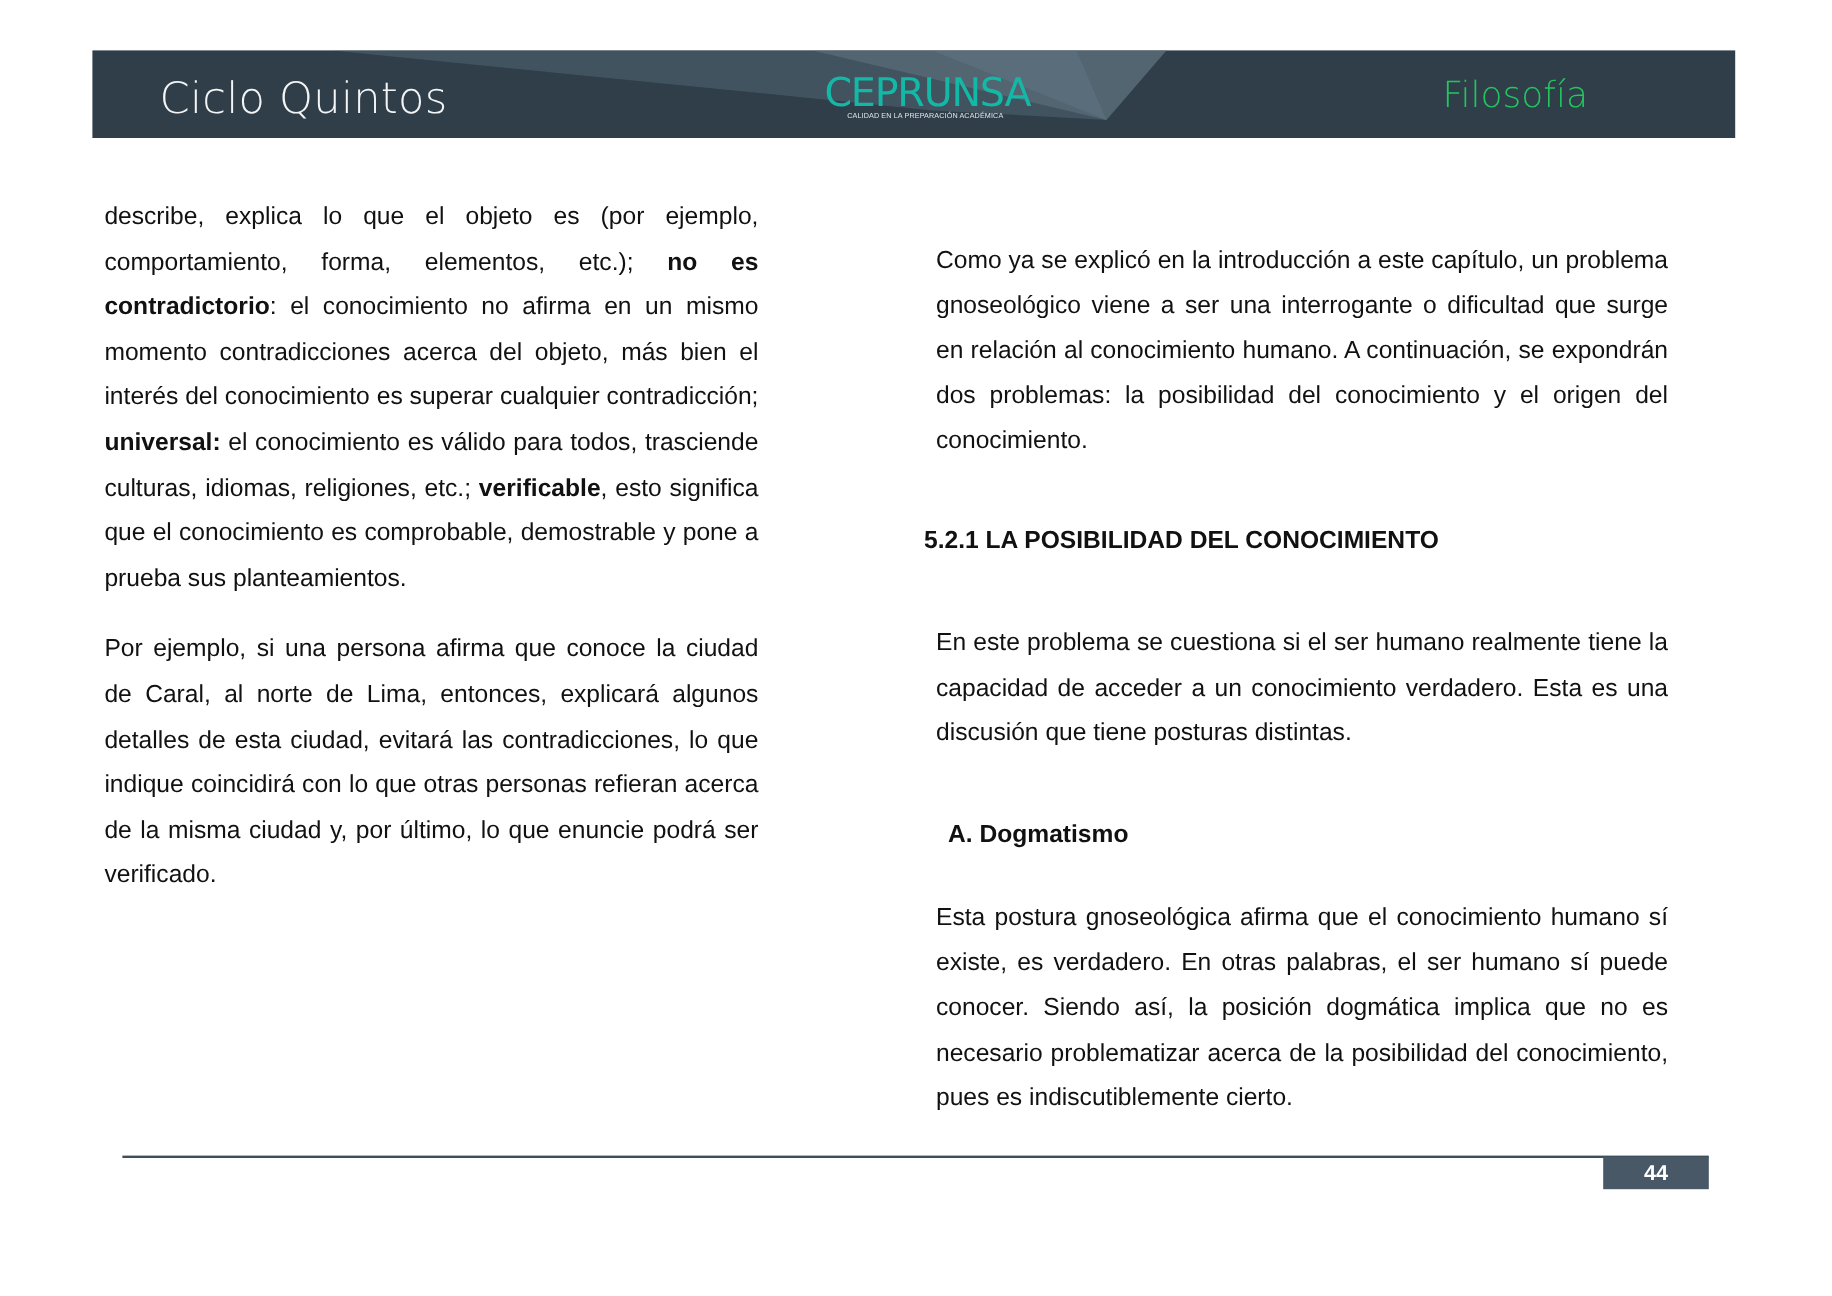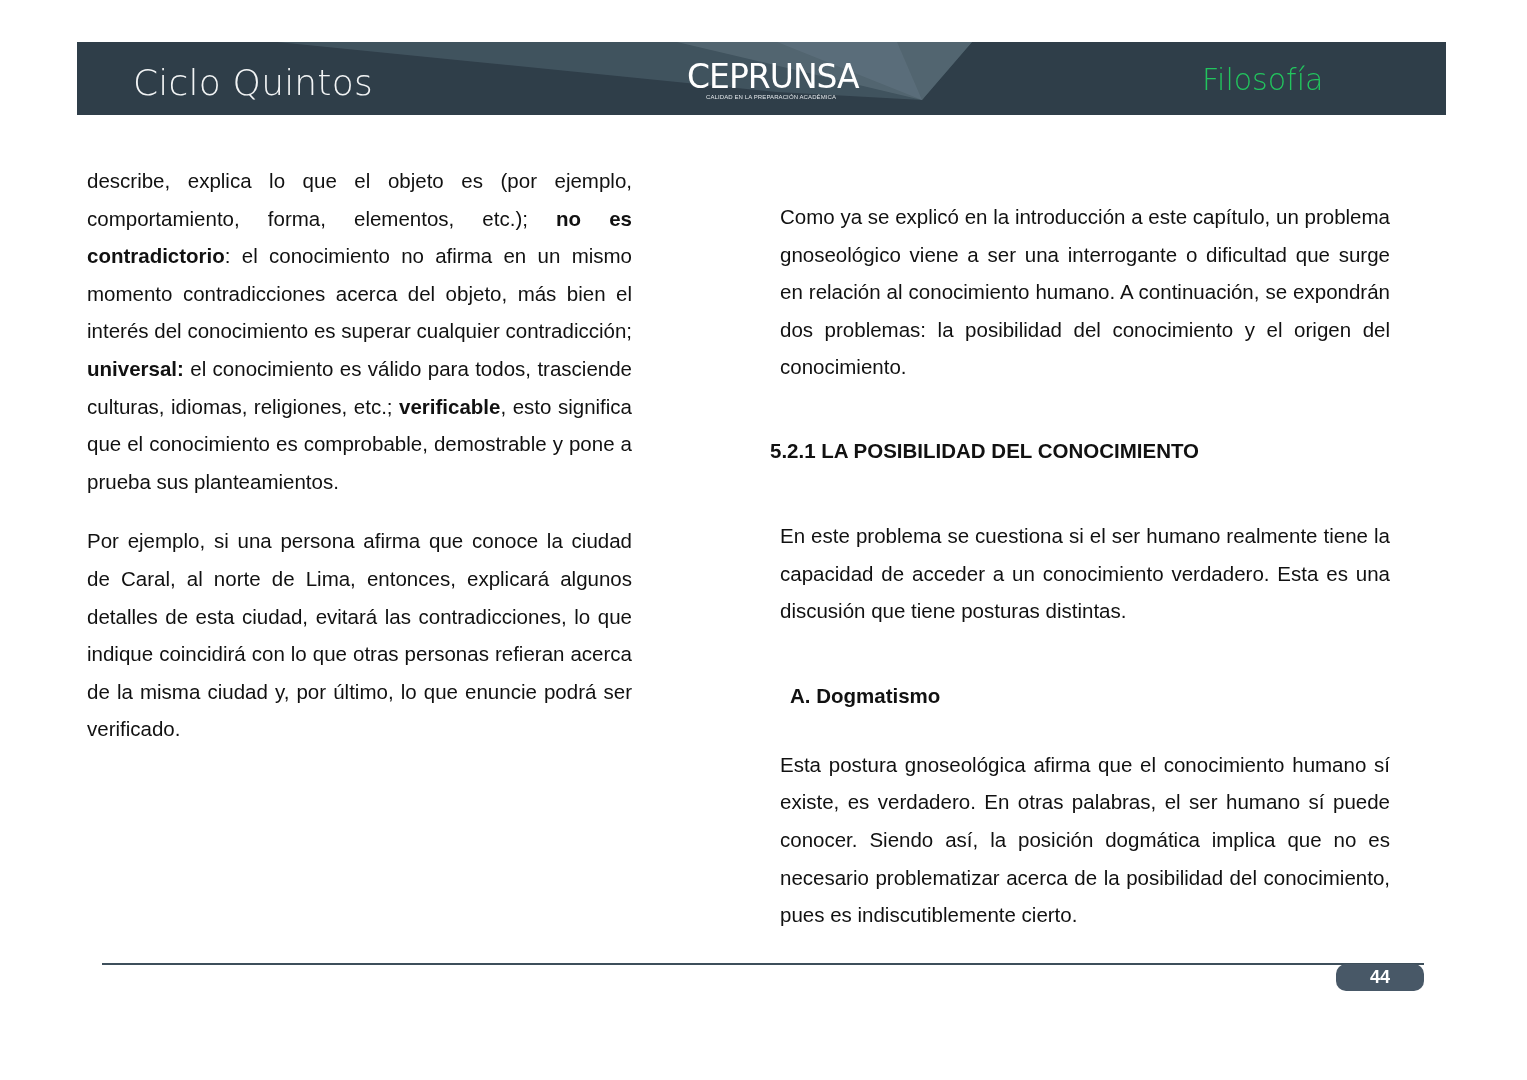--- a/index.html
+++ b/index.html
@@ -15,21 +15,21 @@
     .banner .left-title {
       position: absolute; left: 56px; top: 20px; font-size: 36px; color: #f2f4f5;
       font-family: "DejaVu Sans", sans-serif; font-weight: 300; letter-spacing: 0.2px;
     }
     .banner .right-title {
       position: absolute; left: 1125px; top: 20px; font-size: 30px; color: #22c55e;
       font-family: "DejaVu Sans", sans-serif; font-weight: 300;
     }
     .logo { position: absolute; left: 610px; top: 18px; width: 170px; text-align: left; }
     .logo .name {
-      font-size: 33px; color: #ffffff; letter-spacing: -1px; line-height: 34px;
+      font-size: 33px; color: #14b8a6; letter-spacing: -1px; line-height: 34px;
       font-family: "DejaVu Sans", sans-serif; font-weight: 400;
     }
     .logo .tag {
       font-size: 6px; color: #e3e7ea; margin-left: 19px; margin-top: 0px; letter-spacing: 0.1px;
       font-family: "Liberation Sans", sans-serif; white-space: nowrap;
     }
     .col { position: absolute; font-size: 20.5px; line-height: 37.6px; text-align: justify; }
     .col p { margin: 10px; }
     .left-col { left: 77px; top: 152px; width: 565px; }
     .left-col p.p2 { margin-top: 22px; }
@@ -41,21 +41,21 @@
     .sp2 { height: 35px; }
     .sp3 { height: 36px; }
     .sp4 { height: 36px; }
     .sp6 { height: 20px; }
     b { font-weight: bold; }
     .footer-line {
       position: absolute; left: 102px; top: 963px; width: 1322px; height: 2px; background: #3e4f5b;
     }
     .page-num {
       position: absolute; left: 1336px; top: 964px; width: 88px; height: 27px; background: #485867;
-      color: #fff; font-weight: bold; font-size: 18px; text-align: center; line-height: 27px; border-radius: 10px;
+      color: #fff; font-weight: bold; font-size: 18px; text-align: center; line-height: 27px;
     }
   </style>
 </head>
 <body>
 
 <div class="banner">
   <svg class="shapes" width="1369" height="73">
     <polygon points="0,0 895,0 845,58 700,50 400,20 200,0" fill="#435560" opacity="0.9"></polygon>
     <polygon points="600,0 895,0 845,58" fill="#566873" opacity="0.85"></polygon>
     <polygon points="700,0 820,0 845,58" fill="#607380" opacity="0.6"></polygon>

